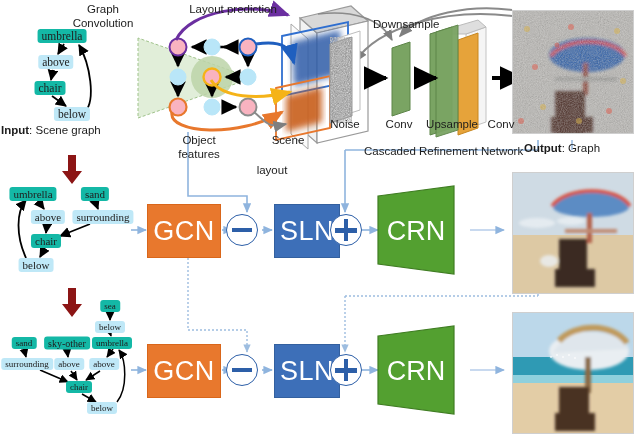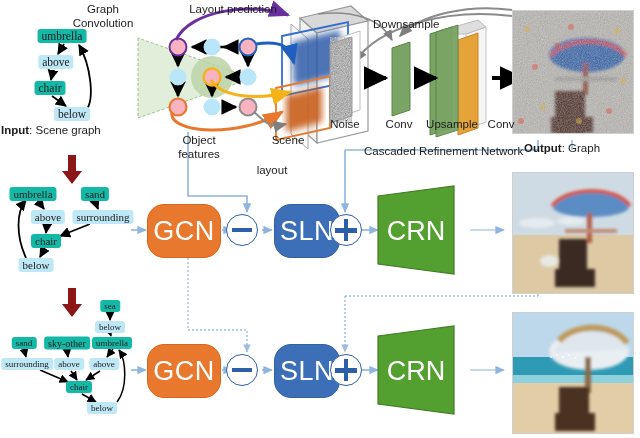--- a/index.html
+++ b/index.html
@@ -11,21 +11,21 @@
   .lbl{position:absolute;font-size:11.5px;line-height:13px;color:#1c1c1c;white-space:nowrap;}
   .lbl.c{text-align:center;transform:translateX(-50%);}
   .bold{font-weight:bold;}
   
   .chip{position:absolute;font-family:"Liberation Serif",serif;
         border-radius:3px;padding:1px 4px;white-space:nowrap;
         transform:translate(-50%,-50%);text-align:center;}
   .chip.obj{background:#14b8a6;}
   .chip.rel{background:#bfe8f7;}
   
-  .block{position:absolute;border-radius:17px;display:flex;align-items:center;
+  .block{position:absolute;border-radius:0;display:flex;align-items:center;
          justify-content:center;color:#ffffff;font-size:27px;letter-spacing:.5px;}
   .block.gcn{background:#e8782d;border:1px solid #d9661a;}
   .block.sln{background:#3d6fb8;border:1px solid #33609f;}
   .opn{position:absolute;width:30px;height:30px;border-radius:50%;
        background:#ffffff;border:1.6px solid #2d5fa8;transform:translate(-50%,-50%);}
   .opn i{position:absolute;background:#2d5fa8;}
   .minus i.h{left:5px;top:13.2px;width:20px;height:3.6px;}
   .plus i.h{left:4px;top:13.2px;width:22px;height:4.6px;}
   .plus i.v{top:4px;left:12.7px;height:22px;width:4.6px;}
   .photo{position:absolute;border:1px solid #cfcfcf;}

